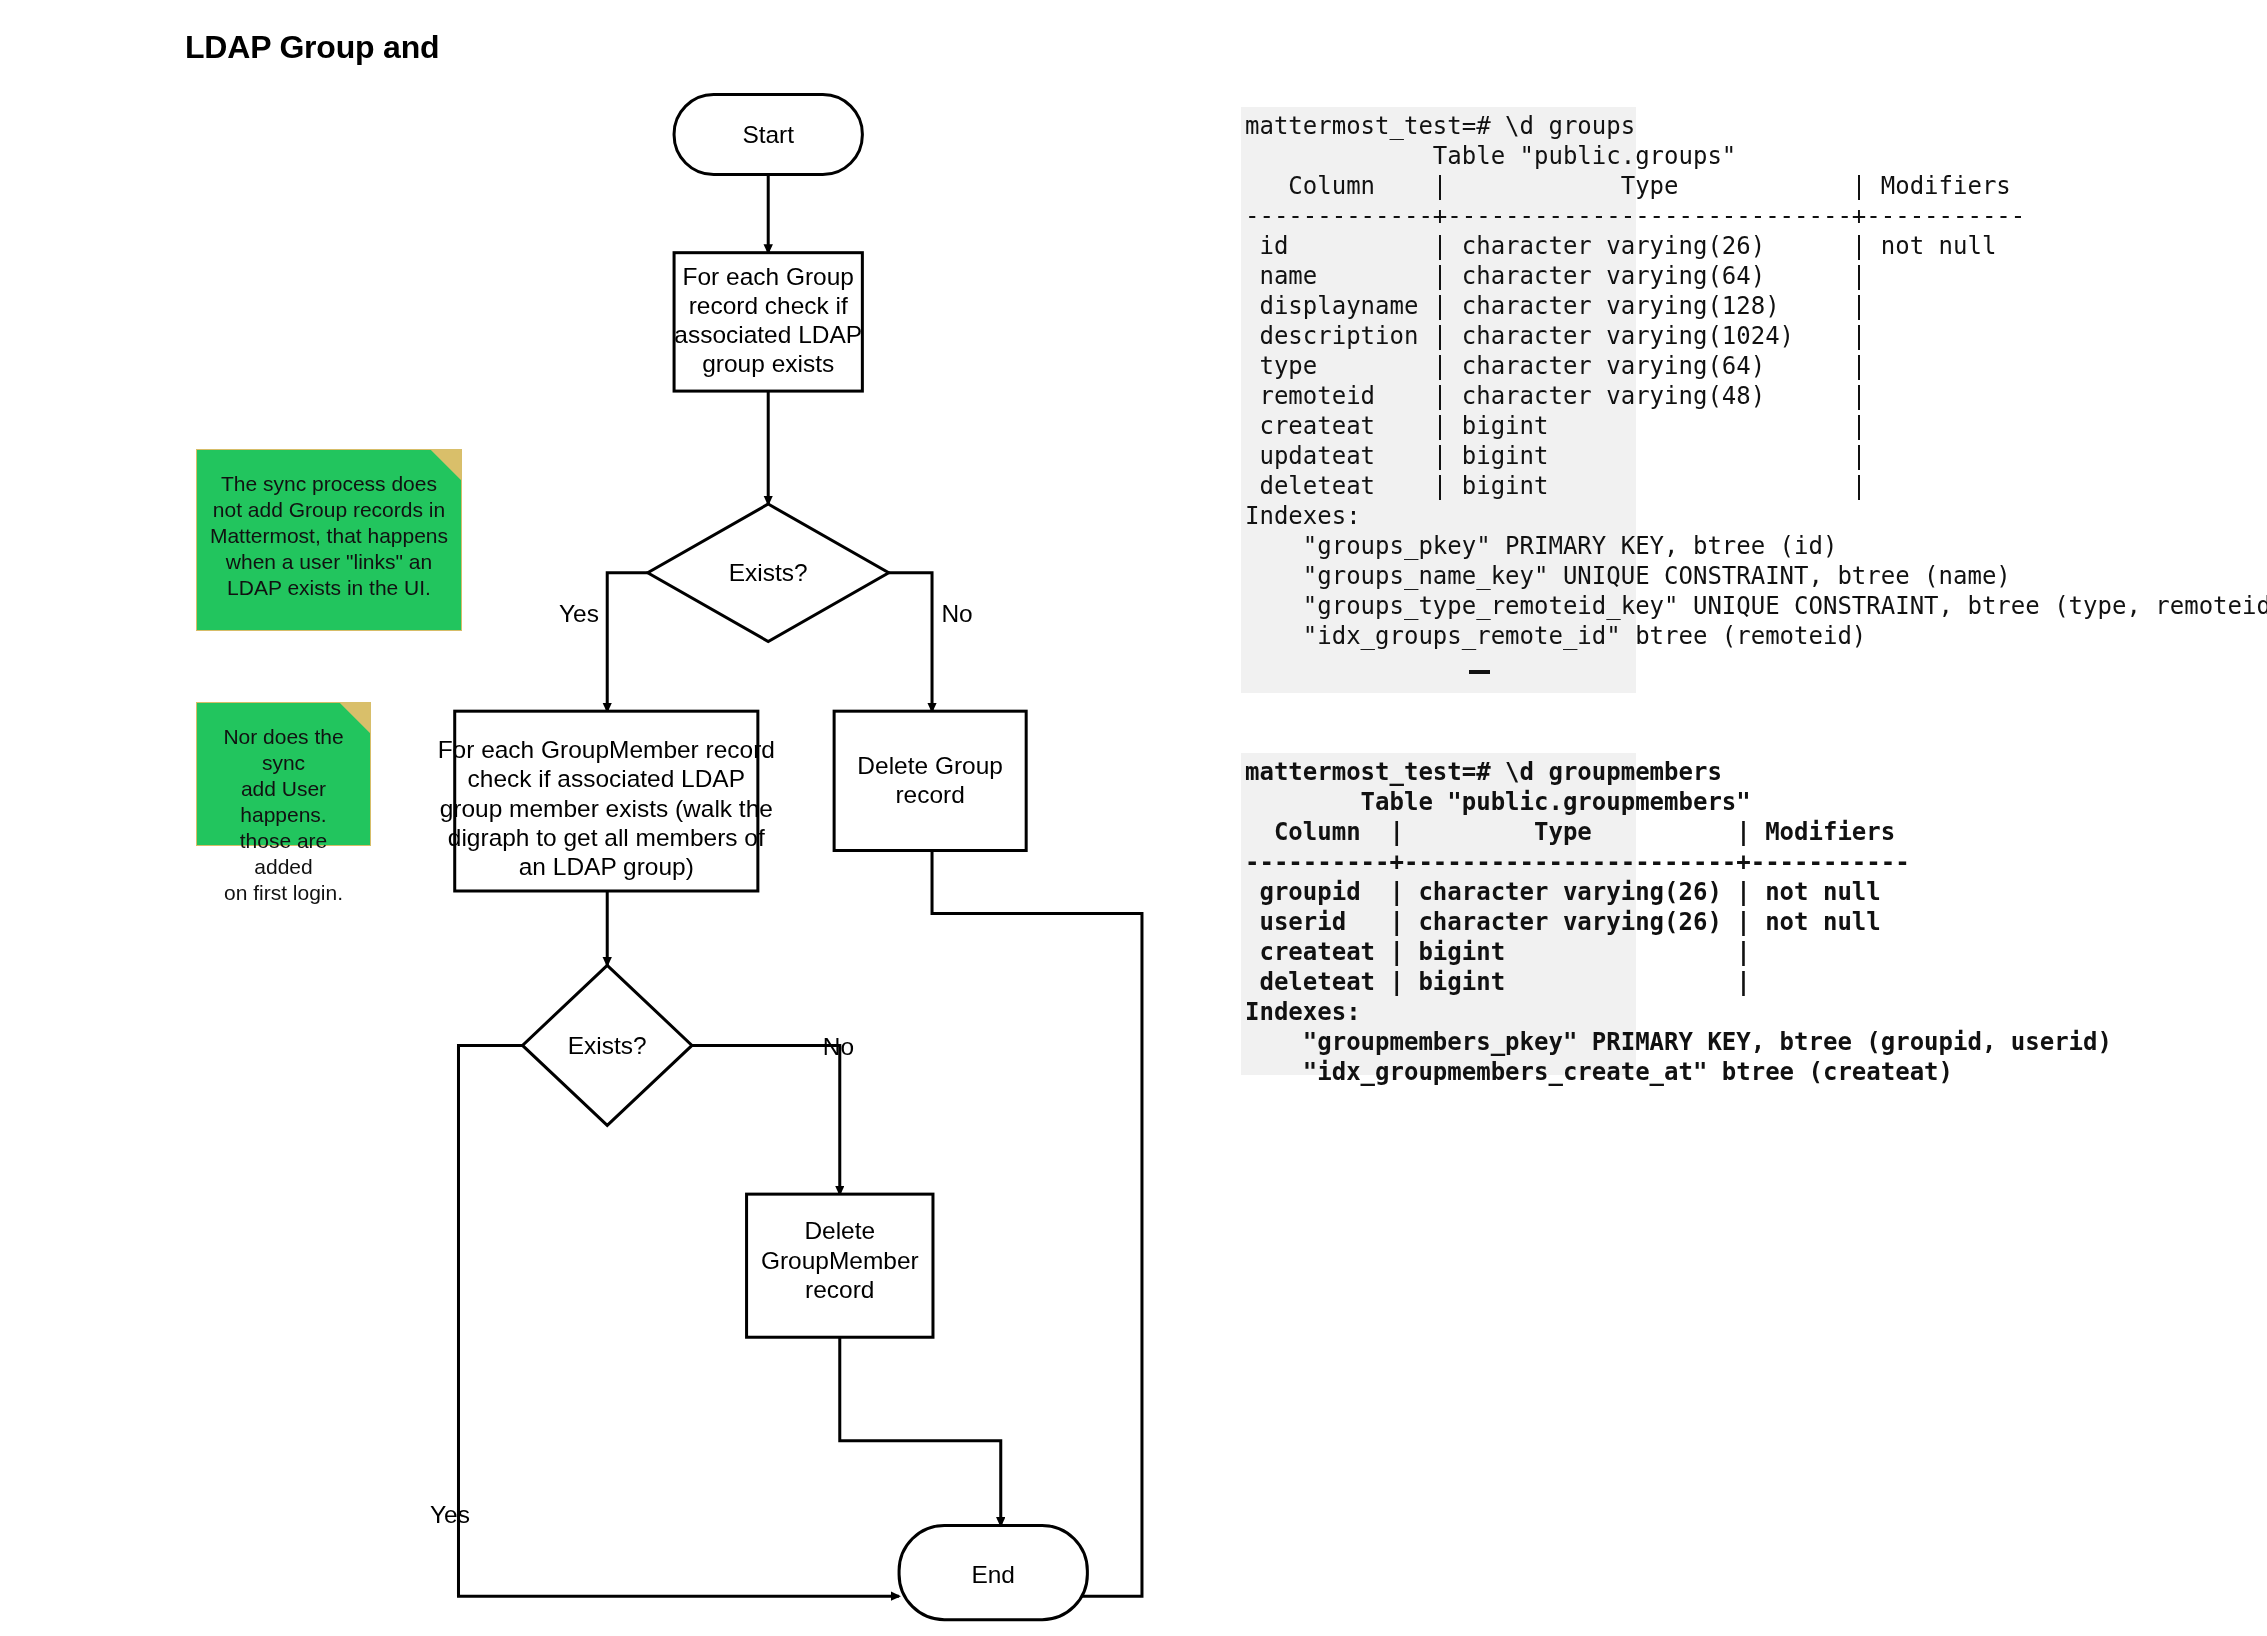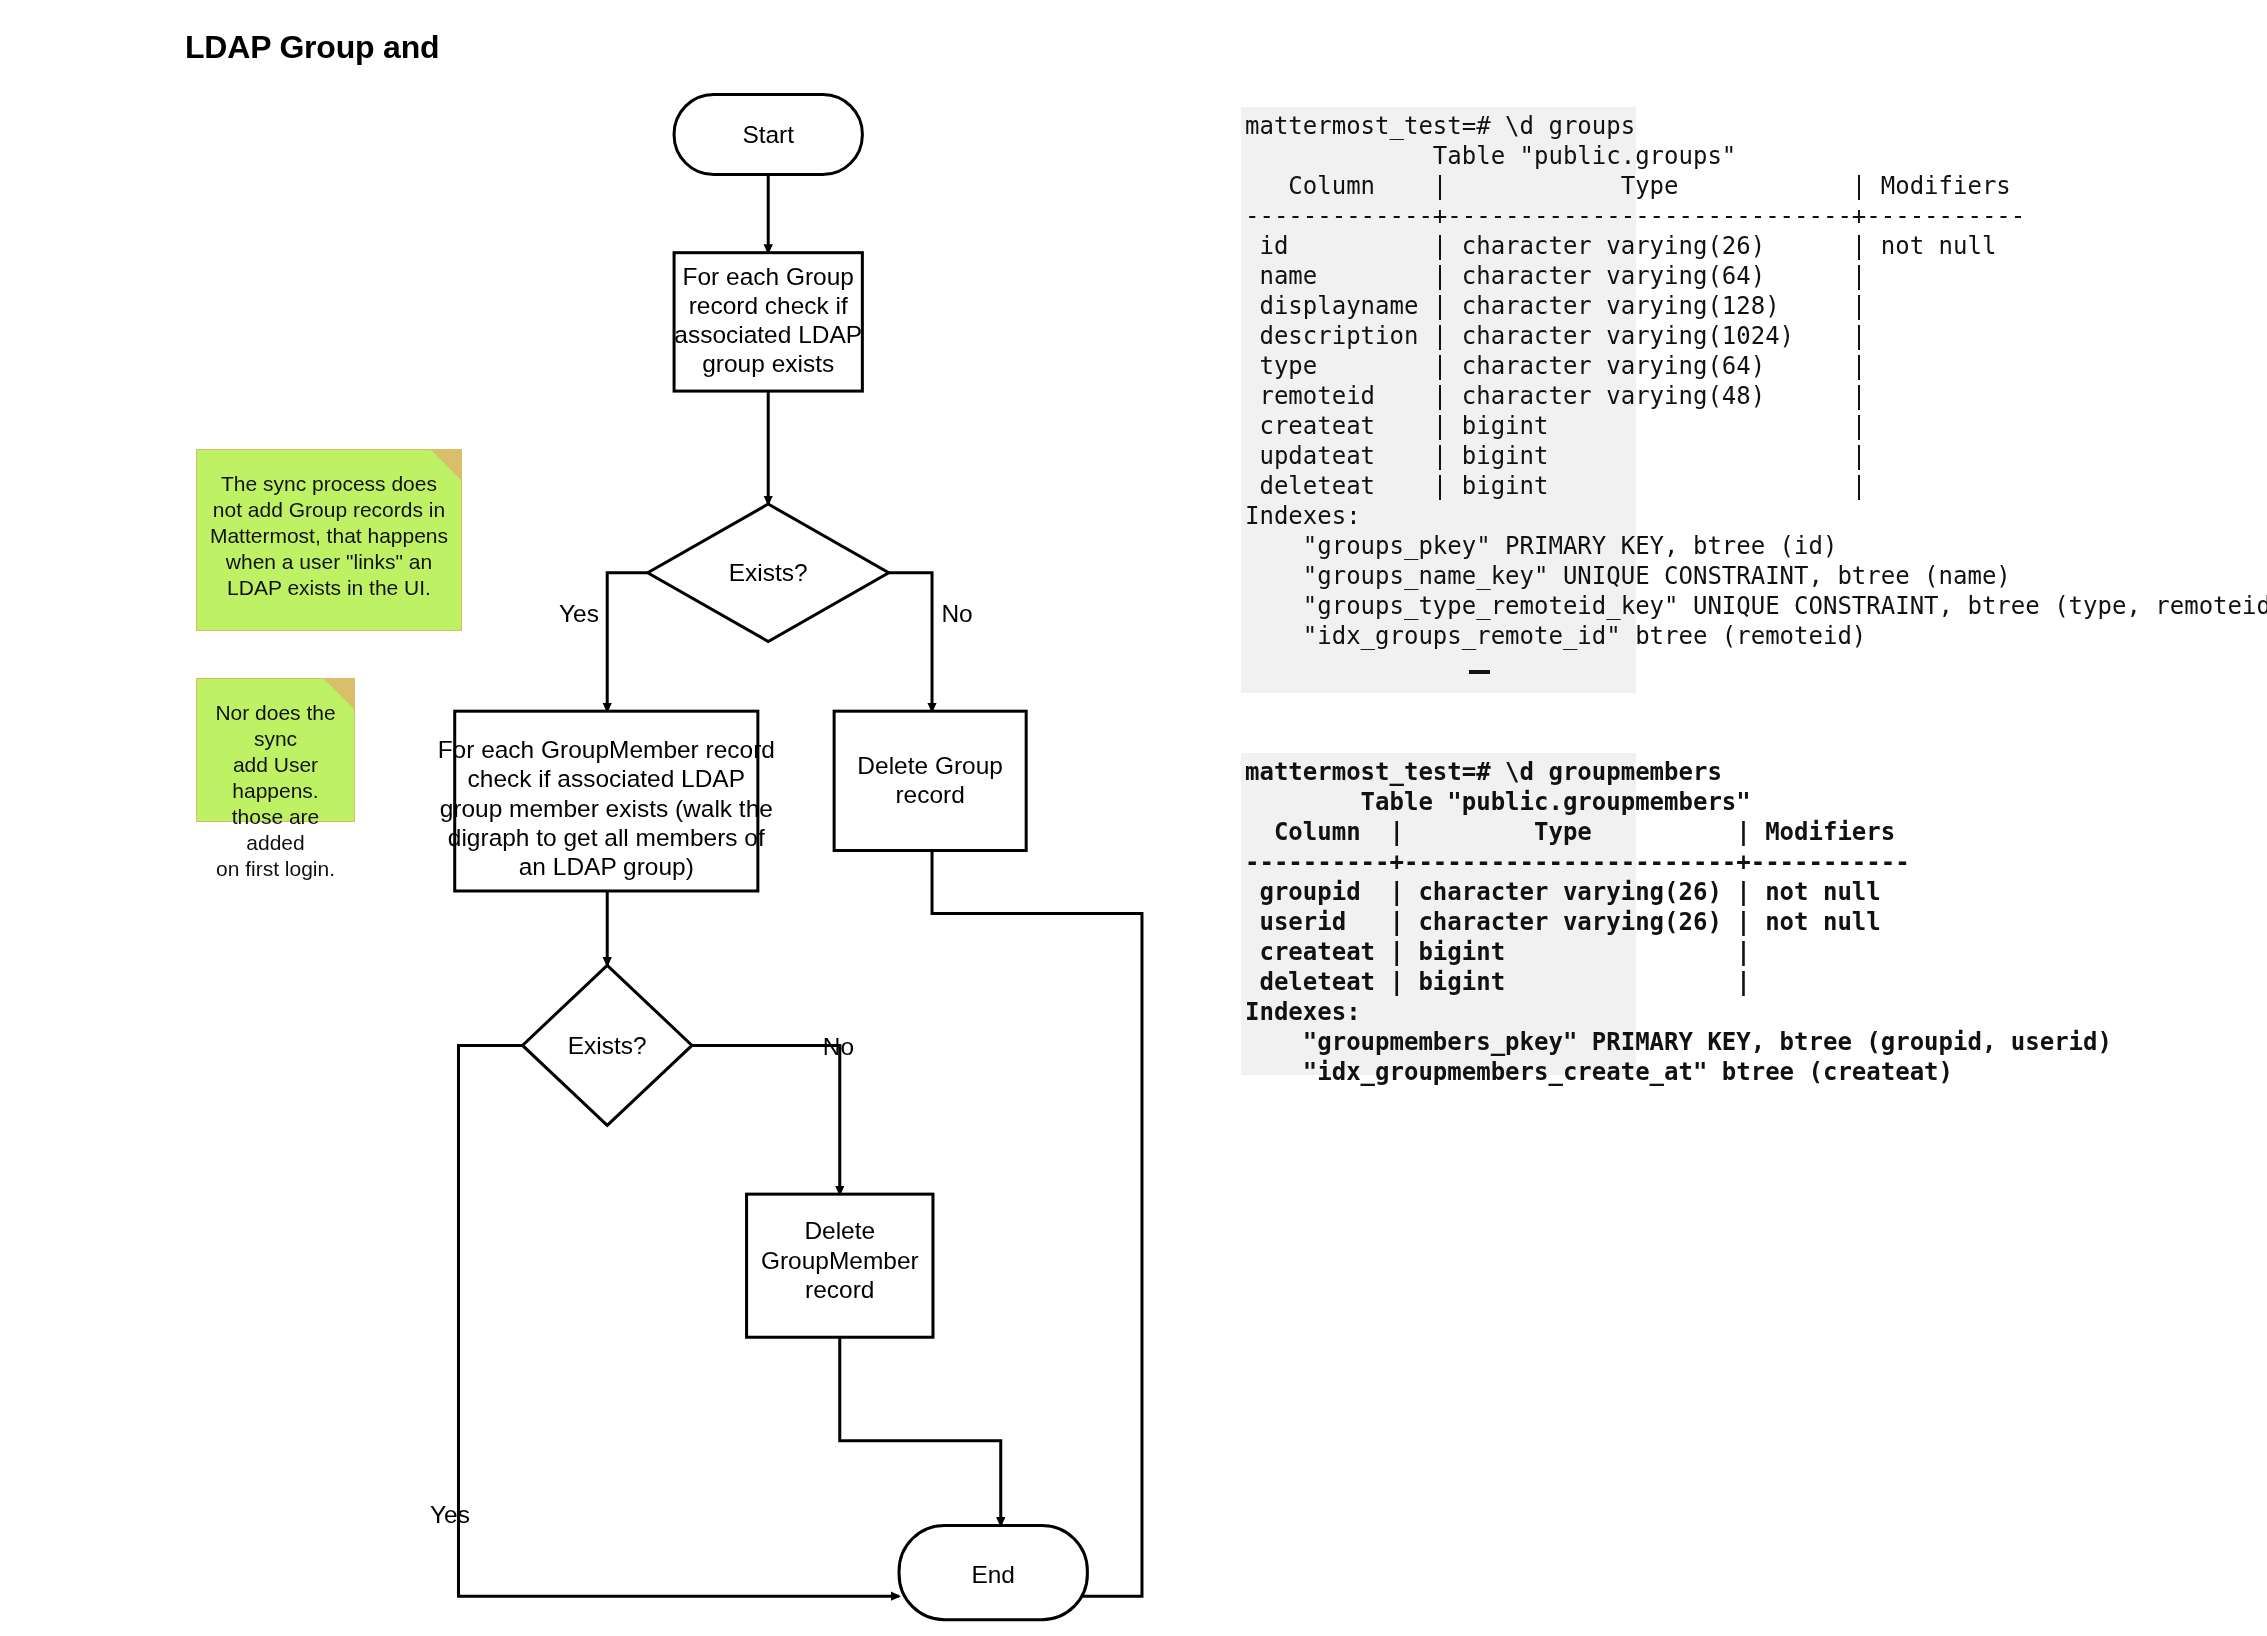--- a/index.html
+++ b/index.html
@@ -14,28 +14,28 @@
         font-size:24px;line-height:30px;white-space:pre;color:#111;}
   .term.g1{left:1241px;top:107px;width:395px;height:586px;}
   .term.g2{left:1241px;top:753px;width:395px;height:322px;}
   .termtext{position:absolute;left:1245px;
         font-family:"DejaVu Sans Mono","Liberation Mono",monospace;
         font-size:24px;line-height:30px;white-space:pre;color:#111;}
   .termtext.t1{top:111px;}
   .termtext.t2{top:757px;font-weight:bold;}
   .cursor{position:absolute;left:1469px;top:670px;width:21px;height:3.8px;background:#111;}
   .note{position:absolute;box-sizing:border-box;
-        background:#bef264;border:0.9px solid #d6bd68;
+        background:#22c55e;border:0.9px solid #d6bd68;
         font-size:21px;line-height:26px;text-align:center;color:#111;
         display:flex;align-items:flex-start;justify-content:center;}
   .note .fold{position:absolute;right:-0.9px;top:-0.9px;width:32px;height:32px;
         background:#d9bf6a;clip-path:polygon(0 0,100% 0,100% 100%);}
   .note .ntxt{padding:21px 11.3px 0 11.3px;width:100%;}
   .note1{left:196px;top:449px;width:266px;height:182px;}
-  .note2{left:196px;top:678px;width:159px;height:144px;}
+  .note2{left:196px;top:702px;width:175px;height:144px;}
 </style>
 </head>
 <body>
 
 <div id="canvas">
 
   <div class="ttl">
     <div>LDAP Group and</div>
   </div>
 

